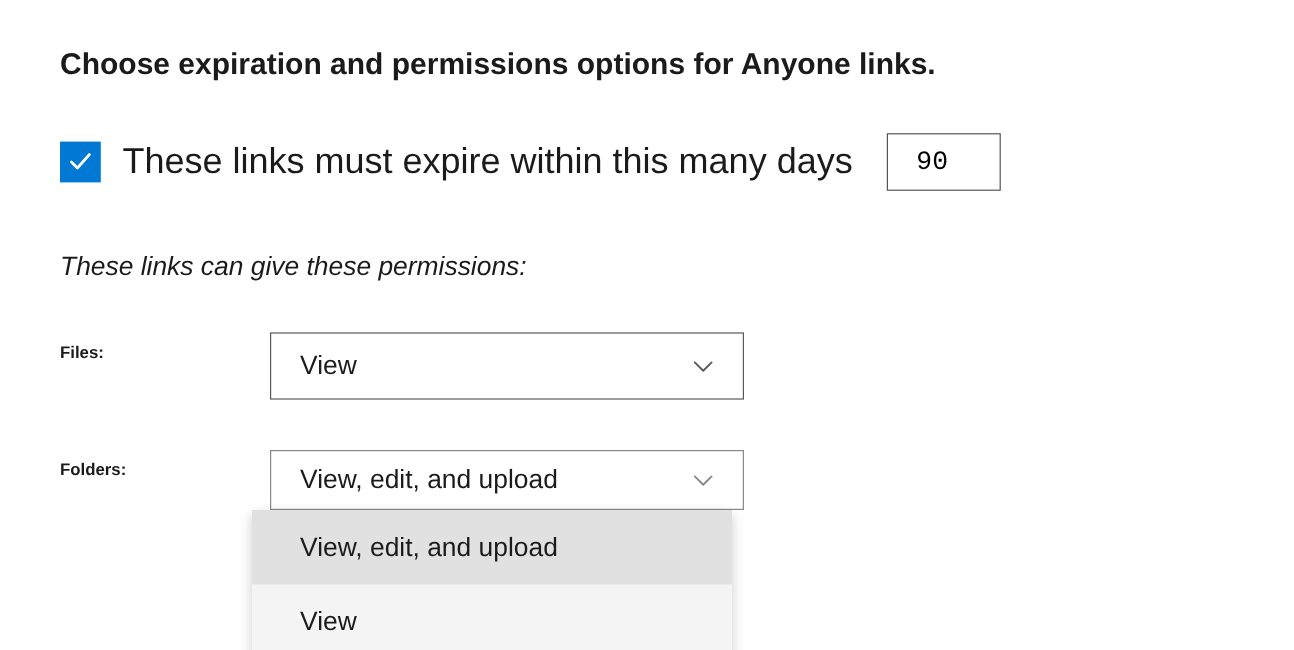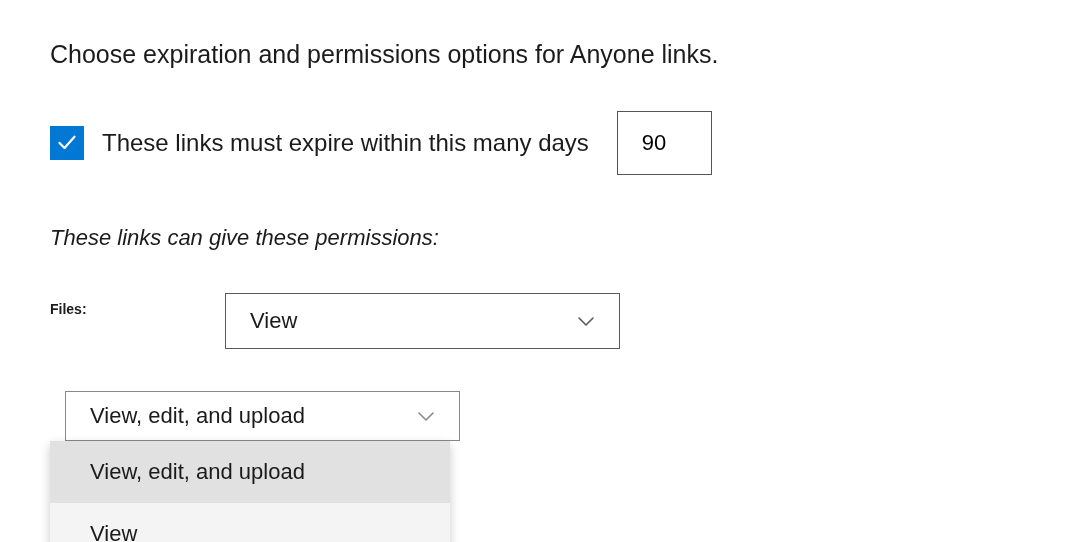--- a/index.html
+++ b/index.html
@@ -10,21 +10,21 @@
     body {
       font-family: "Segoe UI", -apple-system, BlinkMacSystemFont, sans-serif;
       font-size: 22px;
       color: #1b1b1b;
       background: #ffffff;
       padding: 40px 50px;
       width: 1078px;
       height: 542px;
     }
     .section-title {
-      font-weight: 400;
+      font-weight: 700;
       font-size: 25px;
       margin-bottom: 42px;
     }
     .checkbox-row {
       display: flex;
       align-items: center;
       gap: 18px;
       margin-bottom: 50px;
     }
     .checkbox {
@@ -35,30 +35,30 @@
       align-items: center;
       justify-content: center;
       cursor: pointer;
       flex-shrink: 0;
     }
     .checkbox svg {
       width: 20px;
       height: 20px;
     }
     .checkbox-label {
-      font-size: 24px;
+      font-size: 30px;
     }
     .days-input {
       width: 95px;
-      height: 64px;
+      height: 48px;
       border: 1.5px solid #555555;
       font-size: 22px;
       text-align: left;
       padding-left: 24px;
-      font-family: Liberation Sans, sans-serif;
+      font-family: Liberation Mono, monospace;
       margin-left: 10px;
     }
     .perm-intro {
       font-size: 22px;
       margin-bottom: 42px;
       font-style: italic;
     }
     .perm-row {
       display: flex;
       align-items: flex-start;
@@ -149,20 +149,21 @@
       <span class="chevron">
         <svg viewBox="0 0 18 12">
             <path d="M2 3 L9 10 L16 3" stroke="#5a5a5a" stroke-width="1.6" fill="none" stroke-linecap="round" stroke-linejoin="round"></path>
           </svg>
       </span>
     </div>
   </div>
 </div>
 
 <div class="perm-row folders">
+  <div class="perm-label">Folders:</div>
   <div class="dropdown-wrapper">
     <div class="dropdown open">
       <span>View, edit, and upload</span>
       <span class="chevron">
         <svg viewBox="0 0 18 12">
             <path d="M2 3 L9 10 L16 3" stroke="#8a8a8a" stroke-width="1.6" fill="none" stroke-linecap="round" stroke-linejoin="round"></path>
           </svg>
       </span>
     </div>
     <div class="dropdown-options">

